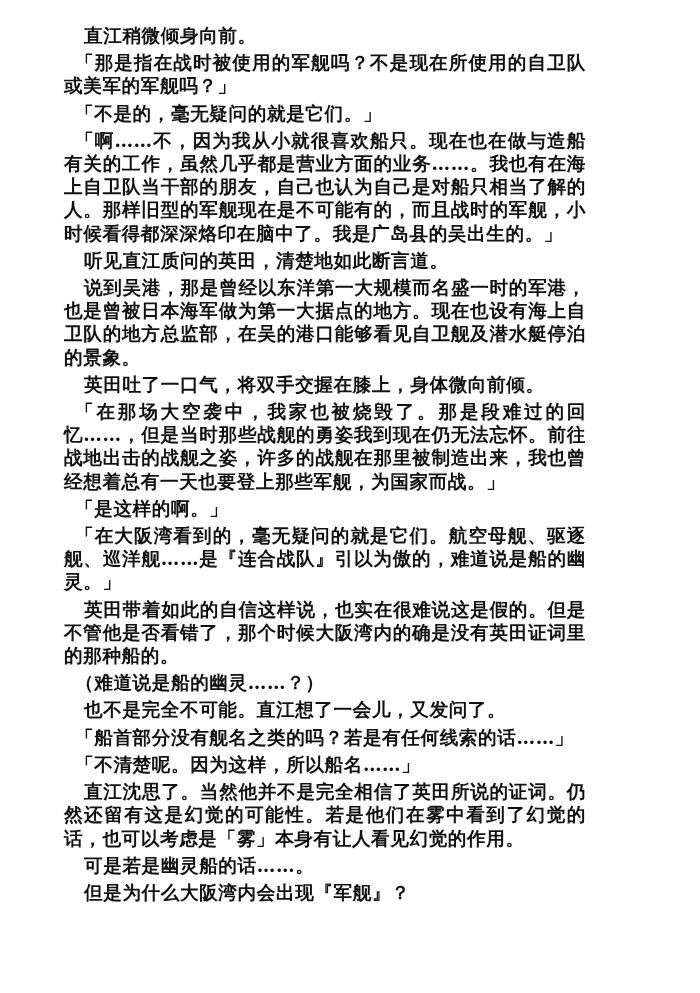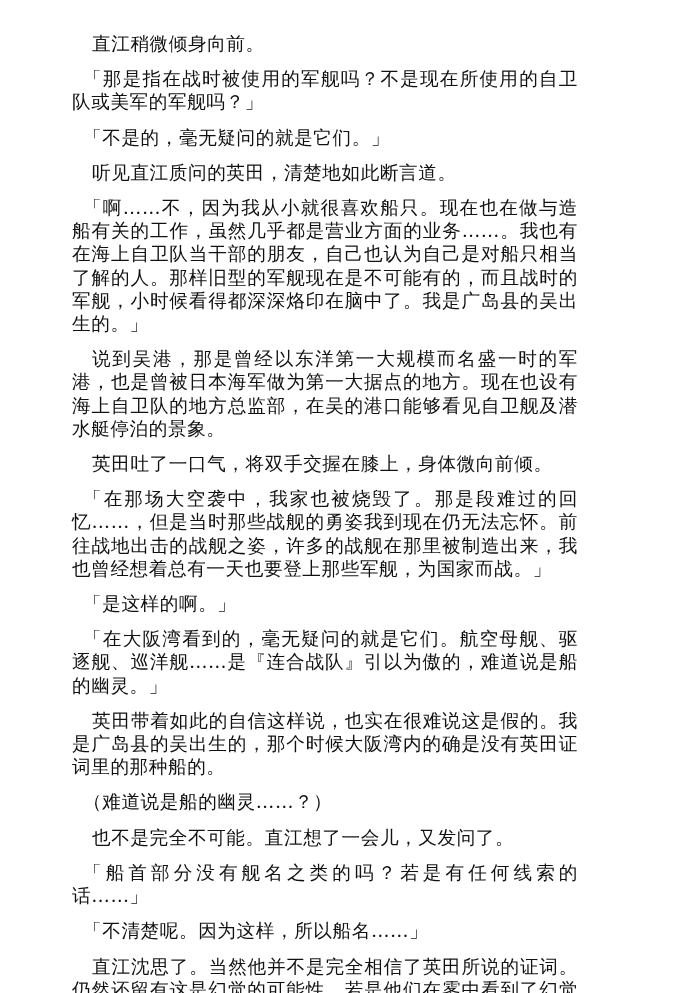--- a/index.html
+++ b/index.html
@@ -18,45 +18,46 @@
       left: 60px;
       top: 20px;
       width: 530px;
       font-family: "DejaVu Serif", "Liberation Serif", serif;
       font-size: 18.6px;
       line-height: 23.2px;
       color: #111111;
       letter-spacing: 0.6px;
     }
     .para {
-      margin: 12px;
+      margin: 4px;
       padding: 0;
       text-indent: 20px;
       text-align: justify;
       word-break: break-all;
+      font-weight: bold;
     }
     .para.quote {
       text-indent: 11px;
     }
   </style>
 </head>
 <body>
 
 <div class="page">
   <p class="para">直江稍微倾身向前。</p>
   <p class="para quote">「那是指在战时被使用的军舰吗？不是现在所使用的自卫队或美军的军舰吗？」</p>
   <p class="para quote">「不是的，毫无疑问的就是它们。」</p>
+  <p class="para quote">「啊……不，因为我从小就很喜欢船只。现在也在做与造船有关的工作，虽然几乎都是营业方面的业务……。我也有在海上自卫队当干部的朋友，自己也认为自己是对船只相当了解的人。那样旧型的军舰现在是不可能有的，而且战时的军舰，小时候看得都深深烙印在脑中了。我是广岛县的吴出生的。」</p>
   <p class="para">听见直江质问的英田，清楚地如此断言道。</p>
-  <p class="para quote">「啊……不，因为我从小就很喜欢船只。现在也在做与造船有关的工作，虽然几乎都是营业方面的业务……。我也有在海上自卫队当干部的朋友，自己也认为自己是对船只相当了解的人。那样旧型的军舰现在是不可能有的，而且战时的军舰，小时候看得都深深烙印在脑中了。我是广岛县的吴出生的。」</p>
   <p class="para">说到吴港，那是曾经以东洋第一大规模而名盛一时的军港，也是曾被日本海军做为第一大据点的地方。现在也设有海上自卫队的地方总监部，在吴的港口能够看见自卫舰及潜水艇停泊的景象。</p>
   <p class="para">英田吐了一口气，将双手交握在膝上，身体微向前倾。</p>
   <p class="para quote">「在那场大空袭中，我家也被烧毁了。那是段难过的回忆……，但是当时那些战舰的勇姿我到现在仍无法忘怀。前往战地出击的战舰之姿，许多的战舰在那里被制造出来，我也曾经想着总有一天也要登上那些军舰，为国家而战。」</p>
   <p class="para quote">「是这样的啊。」</p>
   <p class="para quote">「在大阪湾看到的，毫无疑问的就是它们。航空母舰、驱逐舰、巡洋舰……是『连合战队』引以为傲的，难道说是船的幽灵。」</p>
-  <p class="para">英田带着如此的自信这样说，也实在很难说这是假的。我是广岛县的吴出生的，那个时候大阪湾内的确是没有英田证词里的那种船的。</p>
+  <p class="para">英田带着如此的自信这样说，也实在很难说这是假的。但是不管他是否看错了，那个时候大阪湾内的确是没有英田证词里的那种船的。</p>
   <p class="para quote">（难道说是船的幽灵……？）</p>
   <p class="para">也不是完全不可能。直江想了一会儿，又发问了。</p>
   <p class="para quote">「船首部分没有舰名之类的吗？若是有任何线索的话……」</p>
   <p class="para quote">「不清楚呢。因为这样，所以船名……」</p>
   <p class="para">直江沈思了。当然他并不是完全相信了英田所说的证词。仍然还留有这是幻觉的可能性。若是他们在雾中看到了幻觉的话，也可以考虑是「雾」本身有让人看见幻觉的作用。</p>
   <p class="para">可是若是幽灵船的话……。</p>
   <p class="para">但是为什么大阪湾内会出现『军舰』？</p>
 </div>
 
 </body></html>

